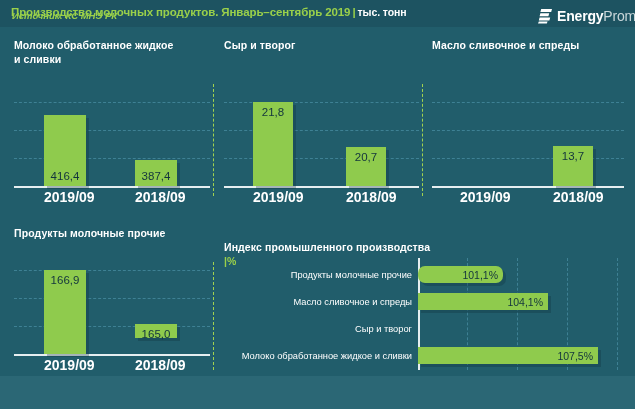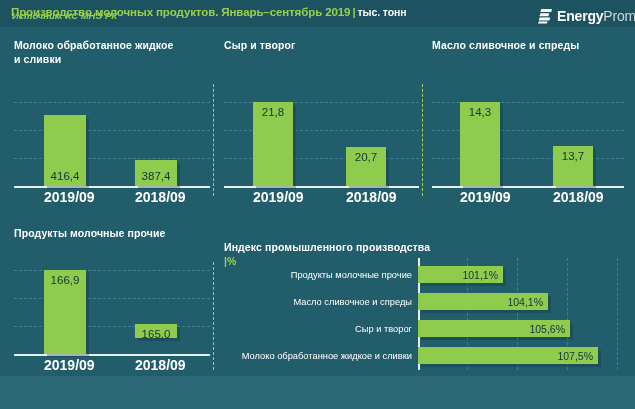--- a/index.html
+++ b/index.html
@@ -261,23 +261,20 @@
   <div class="panel" style="left:432px; top:38px; width:195px;">
     <div class="panel-title">Масло сливочное и спреды</div>
   </div>
   <div class="vchart" style="left:432px; top:84px; width:192px; height:112px;">
     <div class="vplot">
       <div class="gridline" style="top:18px;"></div>
       <div class="gridline" style="top:46px;"></div>
       <div class="gridline" style="top:74px;"></div>
       <div class="axis-line" style="top:102px;"></div>
 
-      <div class="vbar" style="left:28px; width:40px; top:18px; height:84px;">
-        <span class="vbar-label at-top">14,3</span>
-      </div>
       <div class="vbar" style="left:121px; width:40px; top:62px; height:40px;">
         <span class="vbar-label at-top">13,7</span>
       </div>
 
       <div class="xtick" style="left:28px; width:40px; top:105px;">2019/09</div>
       <div class="xtick" style="left:121px; width:40px; top:105px;">2018/09</div>
     </div>
   </div>
 
   <div class="panel" style="left:14px; top:226px; width:195px;">
@@ -313,41 +310,38 @@
 
     <div class="haxis" style="left:194px; height:112px;"></div>
     <div class="hgrid" style="left:243px; height:112px;"></div>
     <div class="hgrid" style="left:293px; height:112px;"></div>
     <div class="hgrid" style="left:343px; height:112px;"></div>
     <div class="hgrid" style="left:393px; height:112px;"></div>
 
     <div class="hrow" style="top:8px; height:17px;">
       <div style="position:absolute; left:194px; right:0; height:100%;">
         <span class="hrow-label">Продукты молочные прочие</span>
-        <div class="hbar" style="width:85px;">
+        <div class="hbar" style="width:85px;border-radius:7px;">
           <span class="hbar-value">101,1%</span>
         </div>
       </div>
     </div>
 
     <div class="hrow" style="top:35px; height:17px;">
       <div style="position:absolute; left:194px; right:0; height:100%;">
         <span class="hrow-label">Масло сливочное и спреды</span>
         <div class="hbar" style="width:130px;">
           <span class="hbar-value">104,1%</span>
         </div>
       </div>
     </div>
 
     <div class="hrow" style="top:62px; height:17px;">
       <div style="position:absolute; left:194px; right:0; height:100%;">
         <span class="hrow-label">Сыр и творог</span>
-        <div class="hbar" style="width:152px;">
-          <span class="hbar-value">105,6%</span>
-        </div>
       </div>
     </div>
 
     <div class="hrow" style="top:89px; height:17px;">
       <div style="position:absolute; left:194px; right:0; height:100%;">
         <span class="hrow-label">Молоко обработанное жидкое и сливки</span>
         <div class="hbar" style="width:180px;">
           <span class="hbar-value">107,5%</span>
         </div>
       </div>

